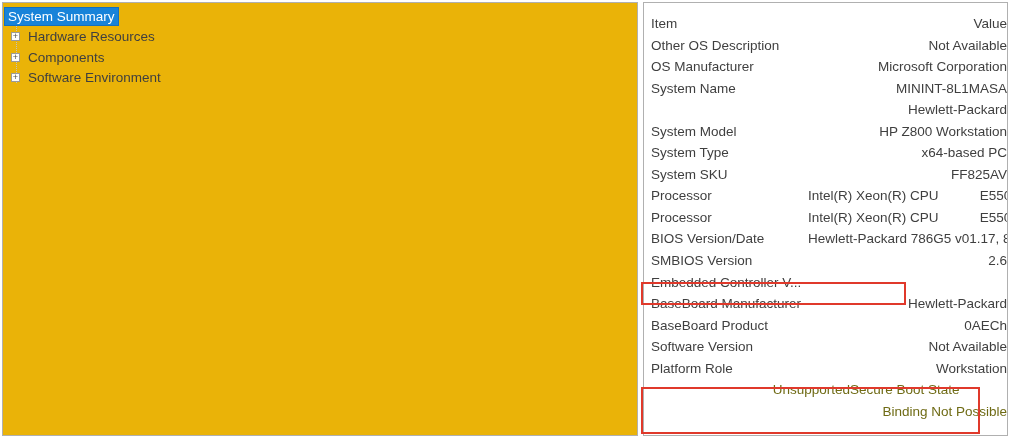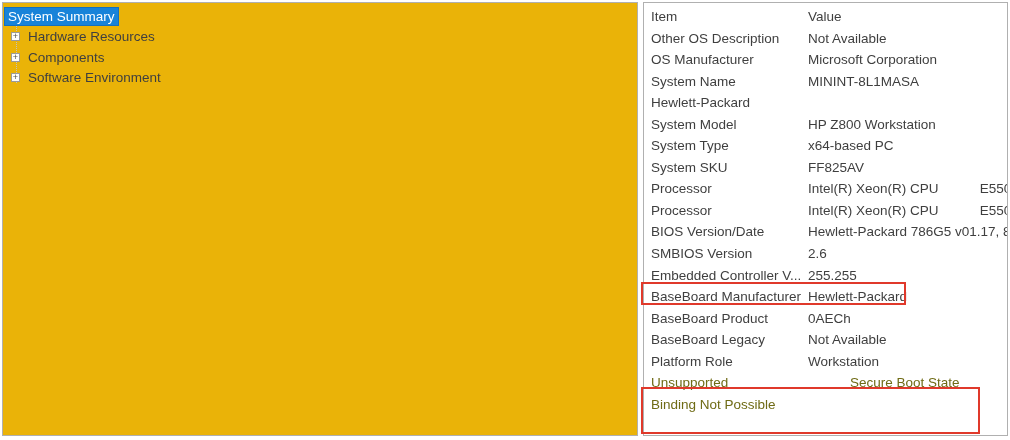--- a/index.html
+++ b/index.html
@@ -50,32 +50,32 @@
     background:var(--sel,#1883d9);
     color:var(--seltext,#ffffff);
     outline:1px solid #1570bd;
   }
   
   .details-pane {
     position:absolute; left:643px; top:2px;
     width:365px; height:434px;
     border:1px solid #b0b0b0;
     background:#ffffff;
-    padding-top:3px;
+    padding-top:10px;
     overflow:hidden;
   }
   .detail-row {
     display:flex;
     height:21.55px; line-height:21.55px;
     padding-left:7px;
     white-space:nowrap;
   }
   .cell { overflow:hidden; }
   .cell.item { flex:none; width:157px; }
-  .cell.value { flex:1; white-space:pre; }
+  .cell.value { flex:1; white-space:pre;text-align:right; }
   .accent { color:var(--olive,#6f6b15); }
   
   .ann {
     position:absolute;
     border:2px solid var(--red,#e0392b);
     pointer-events:none;
     background:transparent;
   }
   .ann-bios   { left:641px; top:282px; width:265px; height:23px; }
   .ann-secure { left:641px; top:387px; width:339px; height:47px; }
@@ -150,32 +150,31 @@
         <div class="detail-row">
           <span class="cell item">BIOS Version/Date</span>
           <span class="cell value">Hewlett-Packard 786G5 v01.17, 8/</span>
         </div>
         <div class="detail-row">
           <span class="cell item">SMBIOS Version</span>
           <span class="cell value">2.6</span>
         </div>
         <div class="detail-row">
           <span class="cell item">Embedded Controller V...</span>
-          <span class="cell value">255.255</span>
         </div>
         <div class="detail-row">
           <span class="cell item">BaseBoard Manufacturer</span>
           <span class="cell value">Hewlett-Packard</span>
         </div>
         <div class="detail-row">
           <span class="cell item">BaseBoard Product</span>
           <span class="cell value">0AECh</span>
         </div>
         <div class="detail-row">
-          <span class="cell item">BaseBoard Legacy</span>
+          <span class="cell item">Software Version</span>
           <span class="cell value">Not Available</span>
         </div>
         <div class="detail-row">
           <span class="cell item">Platform Role</span>
           <span class="cell value">Workstation</span>
         </div>
         <div class="detail-row">
           <span class="cell value accent">Unsupported</span>
           <span class="cell item accent">Secure Boot State</span>
         </div>

